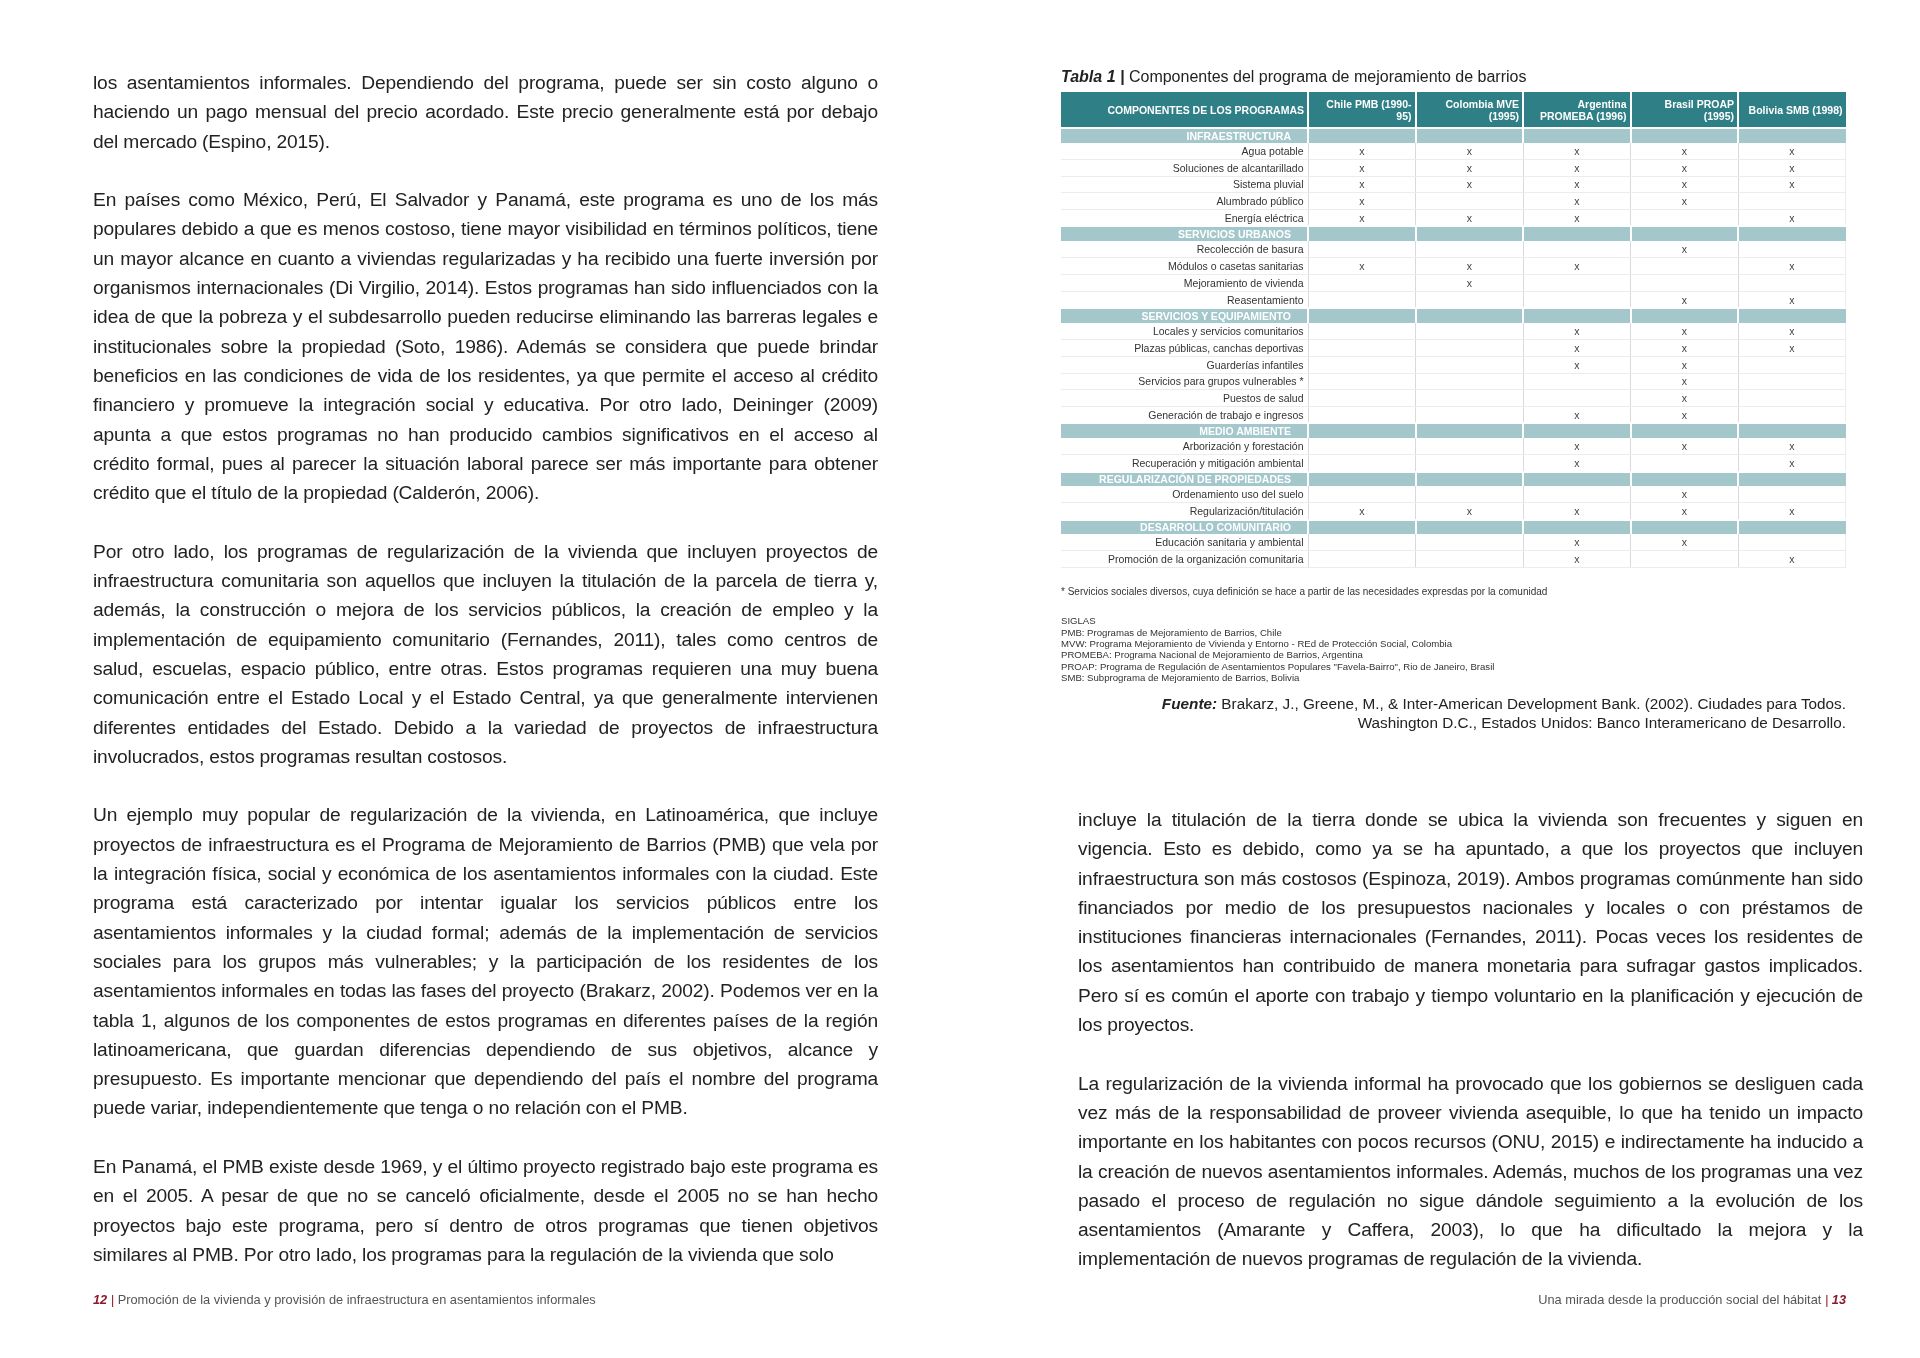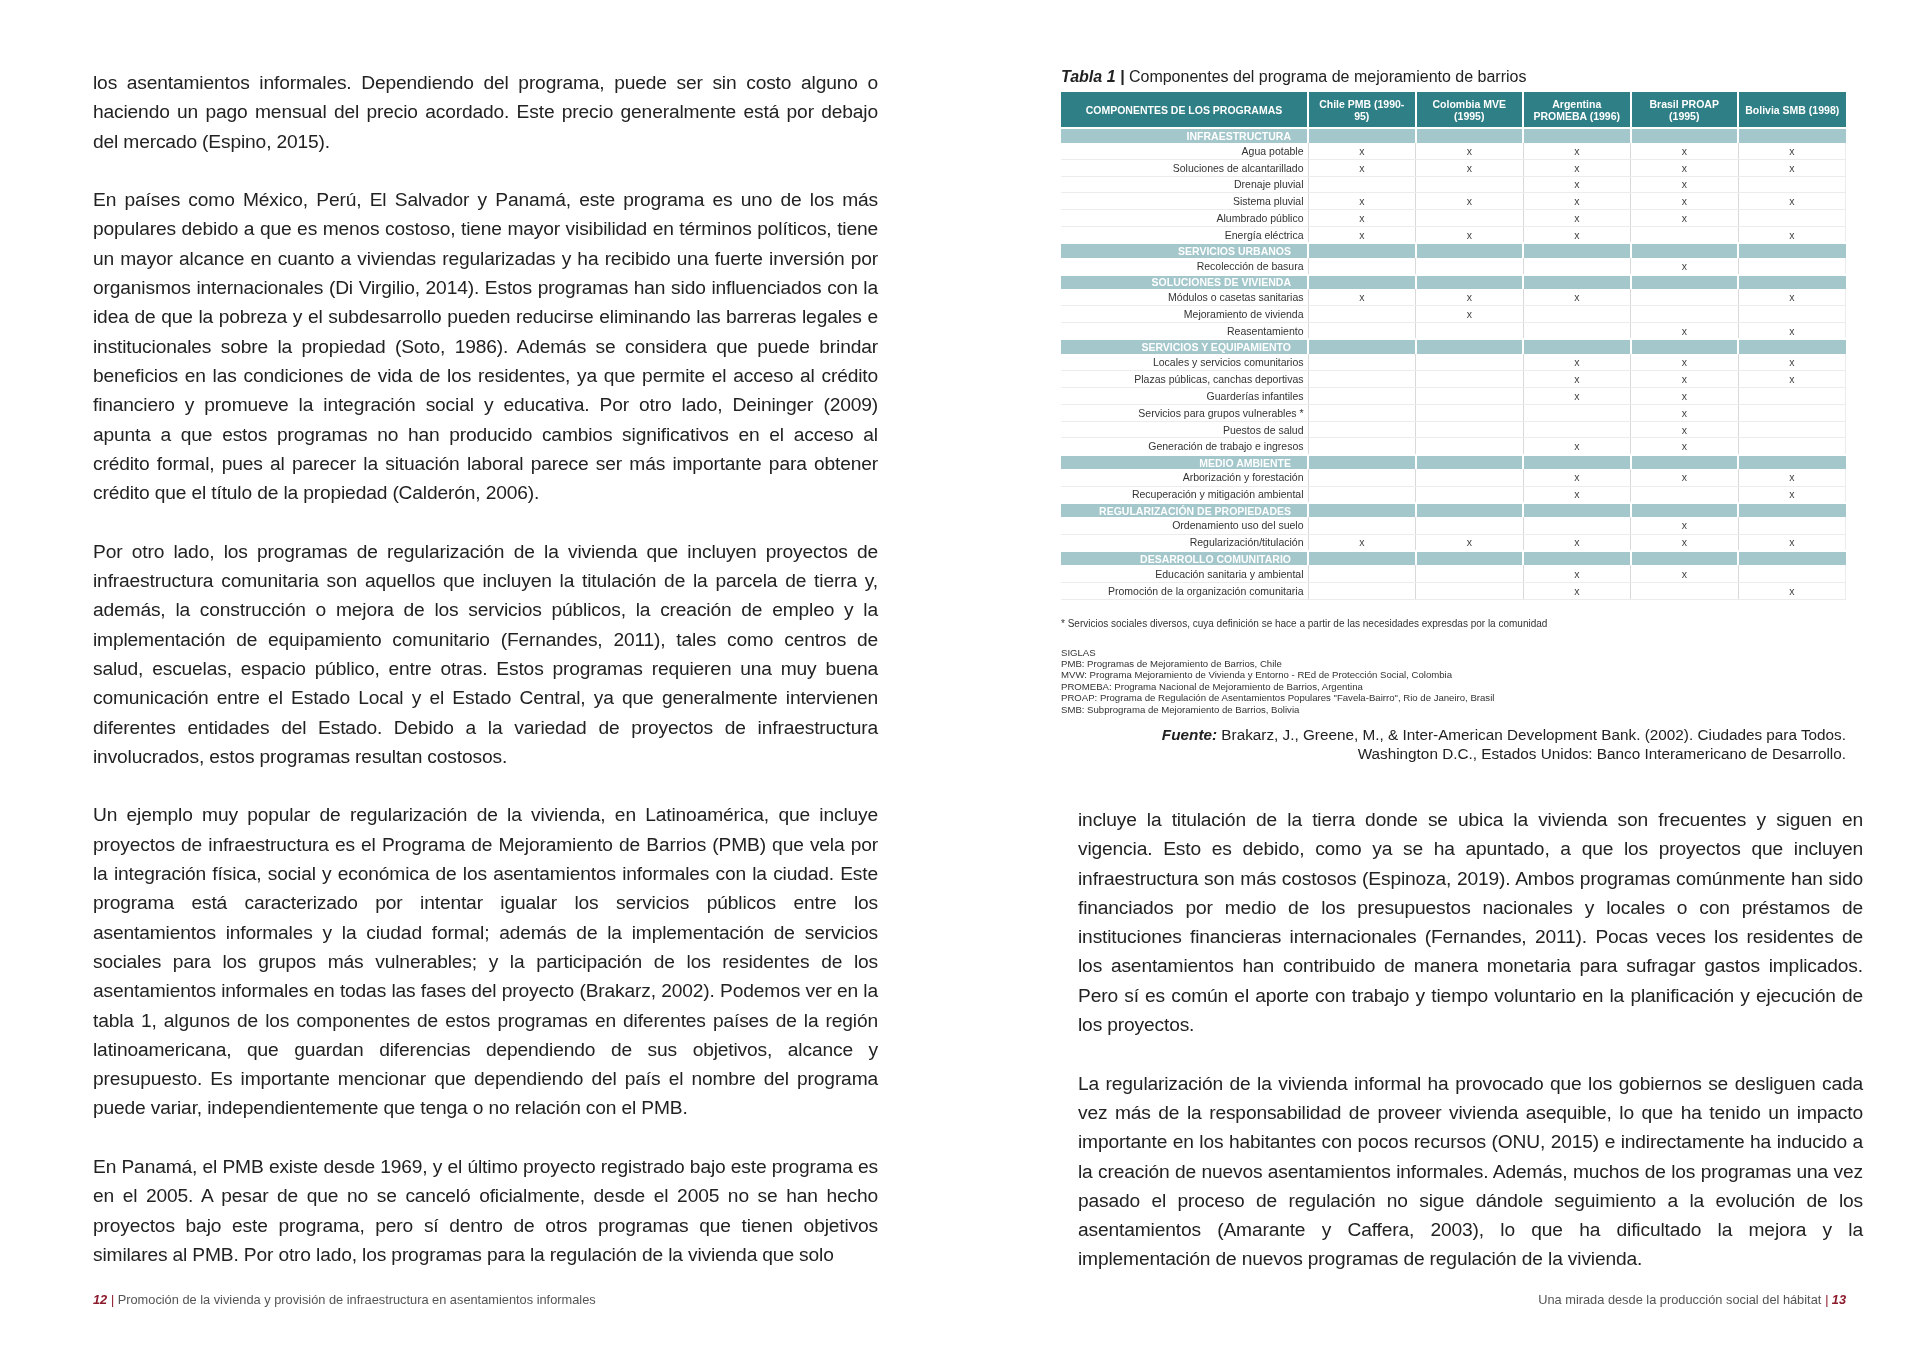--- a/index.html
+++ b/index.html
@@ -24,21 +24,21 @@
     .left-col { position: absolute; left: 93px; top: 68px; width: 785px; }
     .right-col { position: absolute; left: 118px; top: 805px; width: 785px; }
 
     .table-block { position: absolute; left: 101px; top: 68px; width: 785px; }
     .table-title { font-size: 16px; color: #222; margin-bottom: 6px; white-space: nowrap; }
     .table-title b { font-style: italic; font-weight: bold; }
 
     table.comp { width: 100%; border-collapse: collapse; font-family: "Liberation Sans", sans-serif; table-layout: fixed; }
     table.comp th {
       background: #2f7f86; color: #ffffff; font-size: 10.5px; font-weight: bold;
-      height: 36px; border-right: 2px solid #ffffff; text-align: center; line-height: 12px; padding: 0 3px;
+      height: 36px; border-right: 2px solid #ffffff; text-align: right; line-height: 12px; padding: 0 3px;
     }
     table.comp th:first-child { width: 247px; font-size: 10.5px; }
     table.comp th:last-child { border-right: none; }
     table.comp tr.section td {
       background: #a3c7cb; color: #ffffff; font-weight: bold; font-size: 10.5px;
       height: 14.5px; text-align: right; padding: 0 16px; border-right: 2px solid #ffffff; border-top: 2px solid #ffffff;
       line-height: 12px;
     }
     table.comp tr.section td:last-child { border-right: none; }
     table.comp tr.item td {
@@ -114,28 +114,20 @@
           </tr>
           <tr class="item">
             <td>Soluciones de alcantarillado</td>
             <td class="mark">x</td>
             <td class="mark">x</td>
             <td class="mark">x</td>
             <td class="mark">x</td>
             <td class="mark">x</td>
           </tr>
           <tr class="item">
-            <td>Drenaje pluvial</td>
-            <td class="mark"></td>
-            <td class="mark"></td>
-            <td class="mark">x</td>
-            <td class="mark">x</td>
-            <td class="mark"></td>
-          </tr>
-          <tr class="item">
             <td>Sistema pluvial</td>
             <td class="mark">x</td>
             <td class="mark">x</td>
             <td class="mark">x</td>
             <td class="mark">x</td>
             <td class="mark">x</td>
           </tr>
           <tr class="item">
             <td>Alumbrado público</td>
             <td class="mark">x</td>
@@ -160,28 +152,20 @@
             <td></td>
             <td></td>
           </tr>
           <tr class="item">
             <td>Recolección de basura</td>
             <td class="mark"></td>
             <td class="mark"></td>
             <td class="mark"></td>
             <td class="mark">x</td>
             <td class="mark"></td>
-          </tr>
-          <tr class="section">
-            <td>SOLUCIONES DE VIVIENDA</td>
-            <td></td>
-            <td></td>
-            <td></td>
-            <td></td>
-            <td></td>
           </tr>
           <tr class="item">
             <td>Módulos o casetas sanitarias</td>
             <td class="mark">x</td>
             <td class="mark">x</td>
             <td class="mark">x</td>
             <td class="mark"></td>
             <td class="mark">x</td>
           </tr>
           <tr class="item">

